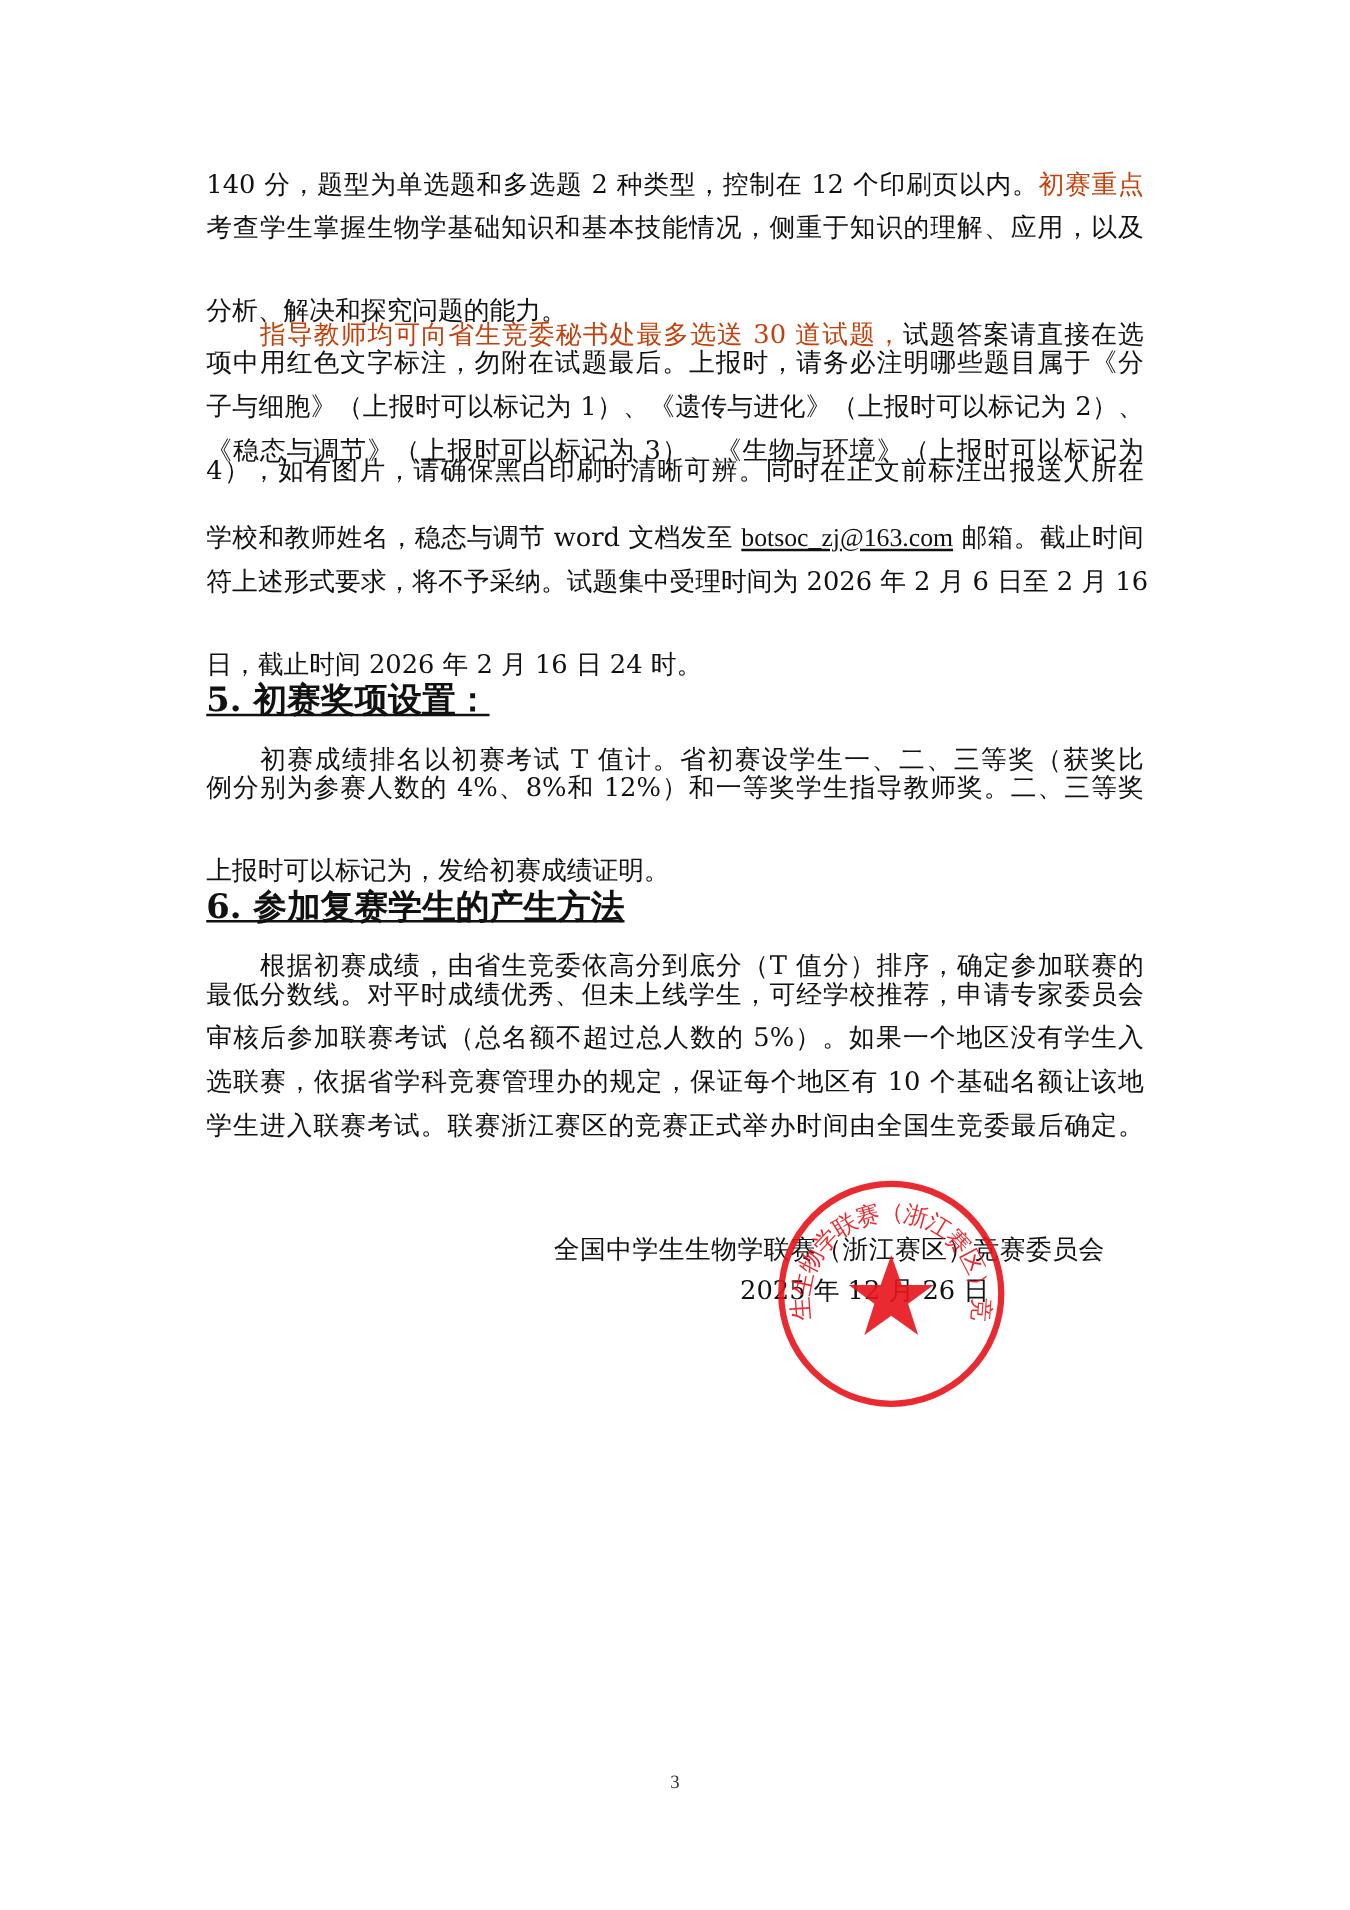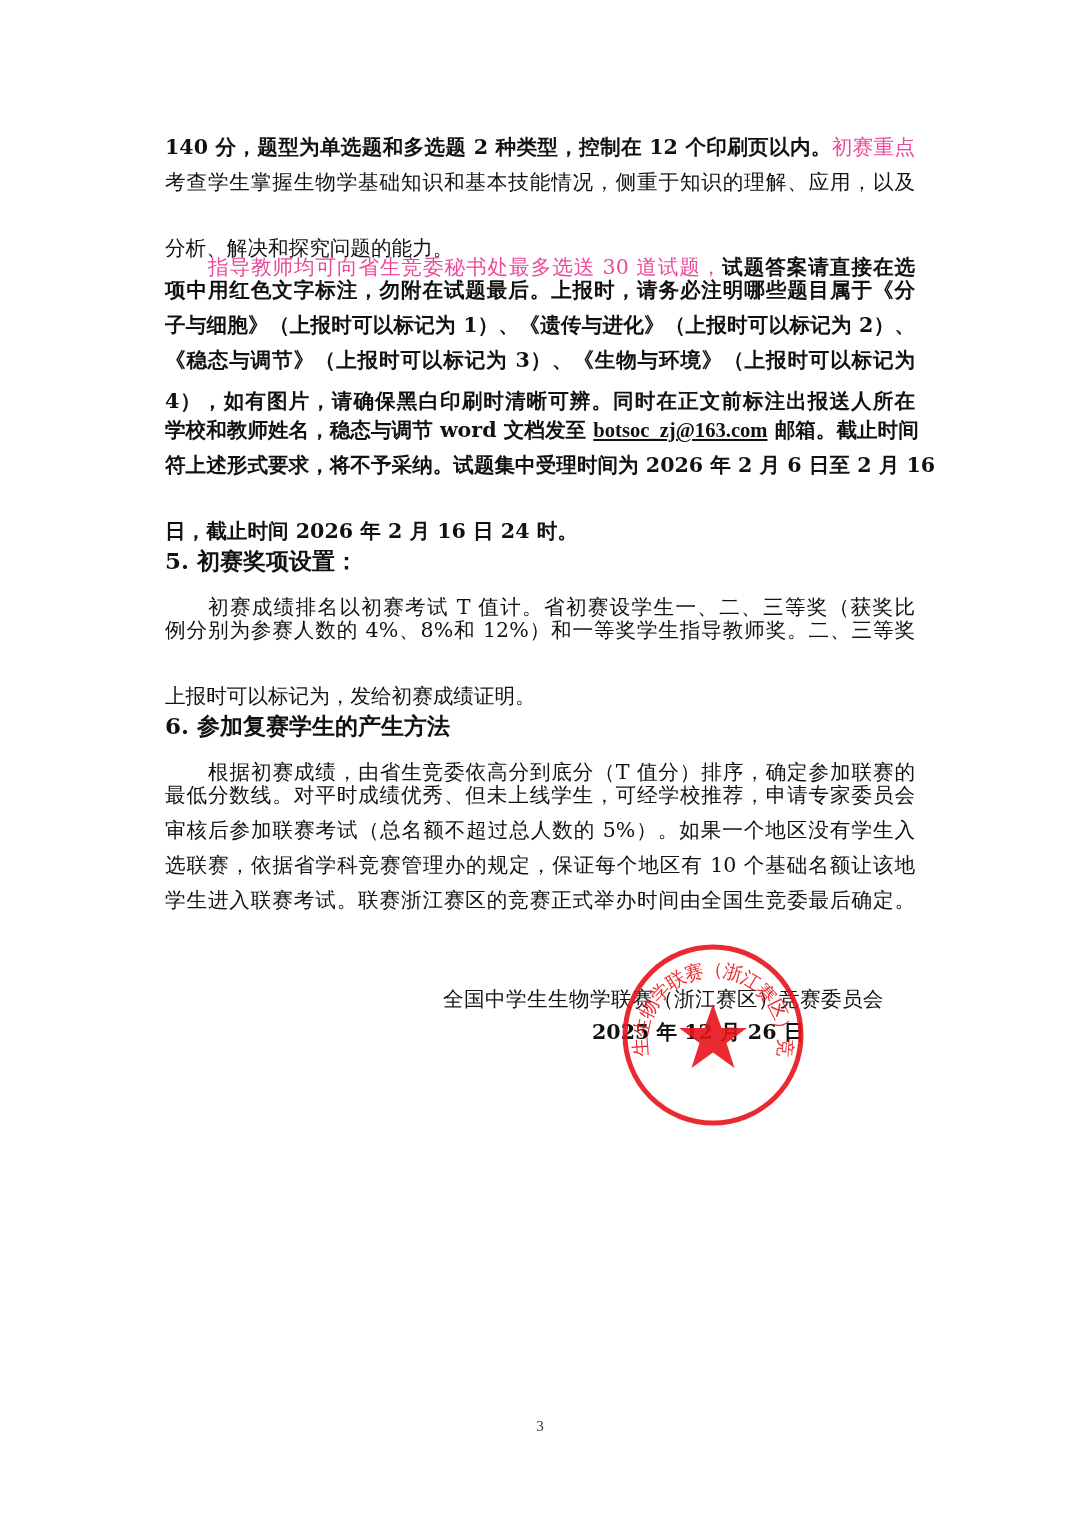--- a/index.html
+++ b/index.html
@@ -4,25 +4,25 @@
 <style>
   html, body { margin: 0; padding: 0; background: #ffffff; }
   body { width: 1080px; height: 1528px; position: relative; overflow: hidden;
          font-family: "DejaVu Serif", "Liberation Serif", serif; color: #111; }
   .page { position: absolute; left: 0; top: 0; width: 1080px; height: 1528px; }
   .line { position: absolute; left: 165px; width: 750px; height: 35px;
           font-size: 20.6px; line-height: 35px; white-space: nowrap;
           text-align: justify; text-align-last: justify; letter-spacing: 0; }
   .line.last { text-align-last: left; margin-top: 31px; }
   .line.indent { left: 208px; width: 707px; margin-top: 12px; }
-  .b { font-weight: bold; }
-  .n { font-weight: normal; color: #ec4899; }
+  .b { font-weight: normal; }
+  .n { font-weight: normal; color: #c2410c; }
   .lat { font-family: "Liberation Serif", serif; }
   .u { text-decoration: underline; }
-  .heading { position: absolute; left: 165px; font-size: 23px; font-weight: bold; line-height: 35px; white-space: nowrap; }
+  .heading { position: absolute; left: 165px; font-size: 27px; font-weight: bold; line-height: 35px; white-space: nowrap; text-decoration: underline; }
   .sig { position: absolute; font-size: 20.6px; line-height: 35px; white-space: nowrap; z-index: 2; }
   .stamp { position: absolute; left: 620px; top: 942px; width: 186px; height: 186px; z-index: 3; opacity: 0.9; }
   .pagenum { position: absolute; left: 0; width: 1080px; top: 1418px; text-align: center; font-size: 15px; font-family: "Liberation Serif", serif; color: #333; }
 </style>
 </head>
 <body>
 
 <div class="page">
 
   <div>
@@ -33,21 +33,21 @@
     <div class="line last" style="top:200px">分析、解决和探究问题的能力。</div>
   </div>
 
   <div>
     <div class="line indent" style="top:238px">
       <span class="n">指导教师均可向省生竞委秘书处最多选送 30 道试题，</span><span class="b">试题答案请直接在选</span>
     </div>
     <div class="line b" style="top:273px">项中用红色文字标注，勿附在试题最后。上报时，请务必注明哪些题目属于《分</div>
     <div class="line b" style="top:308px">子与细胞》（上报时可以标记为 1）、《遗传与进化》（上报时可以标记为 2）、</div>
     <div class="line b" style="top:343px">《稳态与调节》（上报时可以标记为 3）、《生物与环境》（上报时可以标记为</div>
-    <div class="line b" style="top:384px">4），如有图片，请确保黑白印刷时清晰可辨。同时在正文前标注出报送人所在</div>
+    <div class="line b" style="top:359px">4），如有图片，请确保黑白印刷时清晰可辨。同时在正文前标注出报送人所在</div>
     <div class="line b" style="top:413px">
       <span>学校和教师姓名，稳态与调节 word 文档发至 </span><span class="u lat">botsoc_zj@163.com</span><span> 邮箱。截止时间</span>
     </div>
     <div class="line b" style="top:448px">符上述形式要求，将不予采纳。试题集中受理时间为 2026 年 2 月 6 日至 2 月 16</div>
     <div class="line b last" style="top:483px">日，截止时间 2026 年 2 月 16 日 24 时。</div>
   </div>
 
   <div>
     <div class="heading" style="top:543px">5. 初赛奖项设置：</div>
     <div class="line indent" style="top:578px">初赛成绩排名以初赛考试 T 值计。省初赛设学生一、二、三等奖（获奖比</div>

